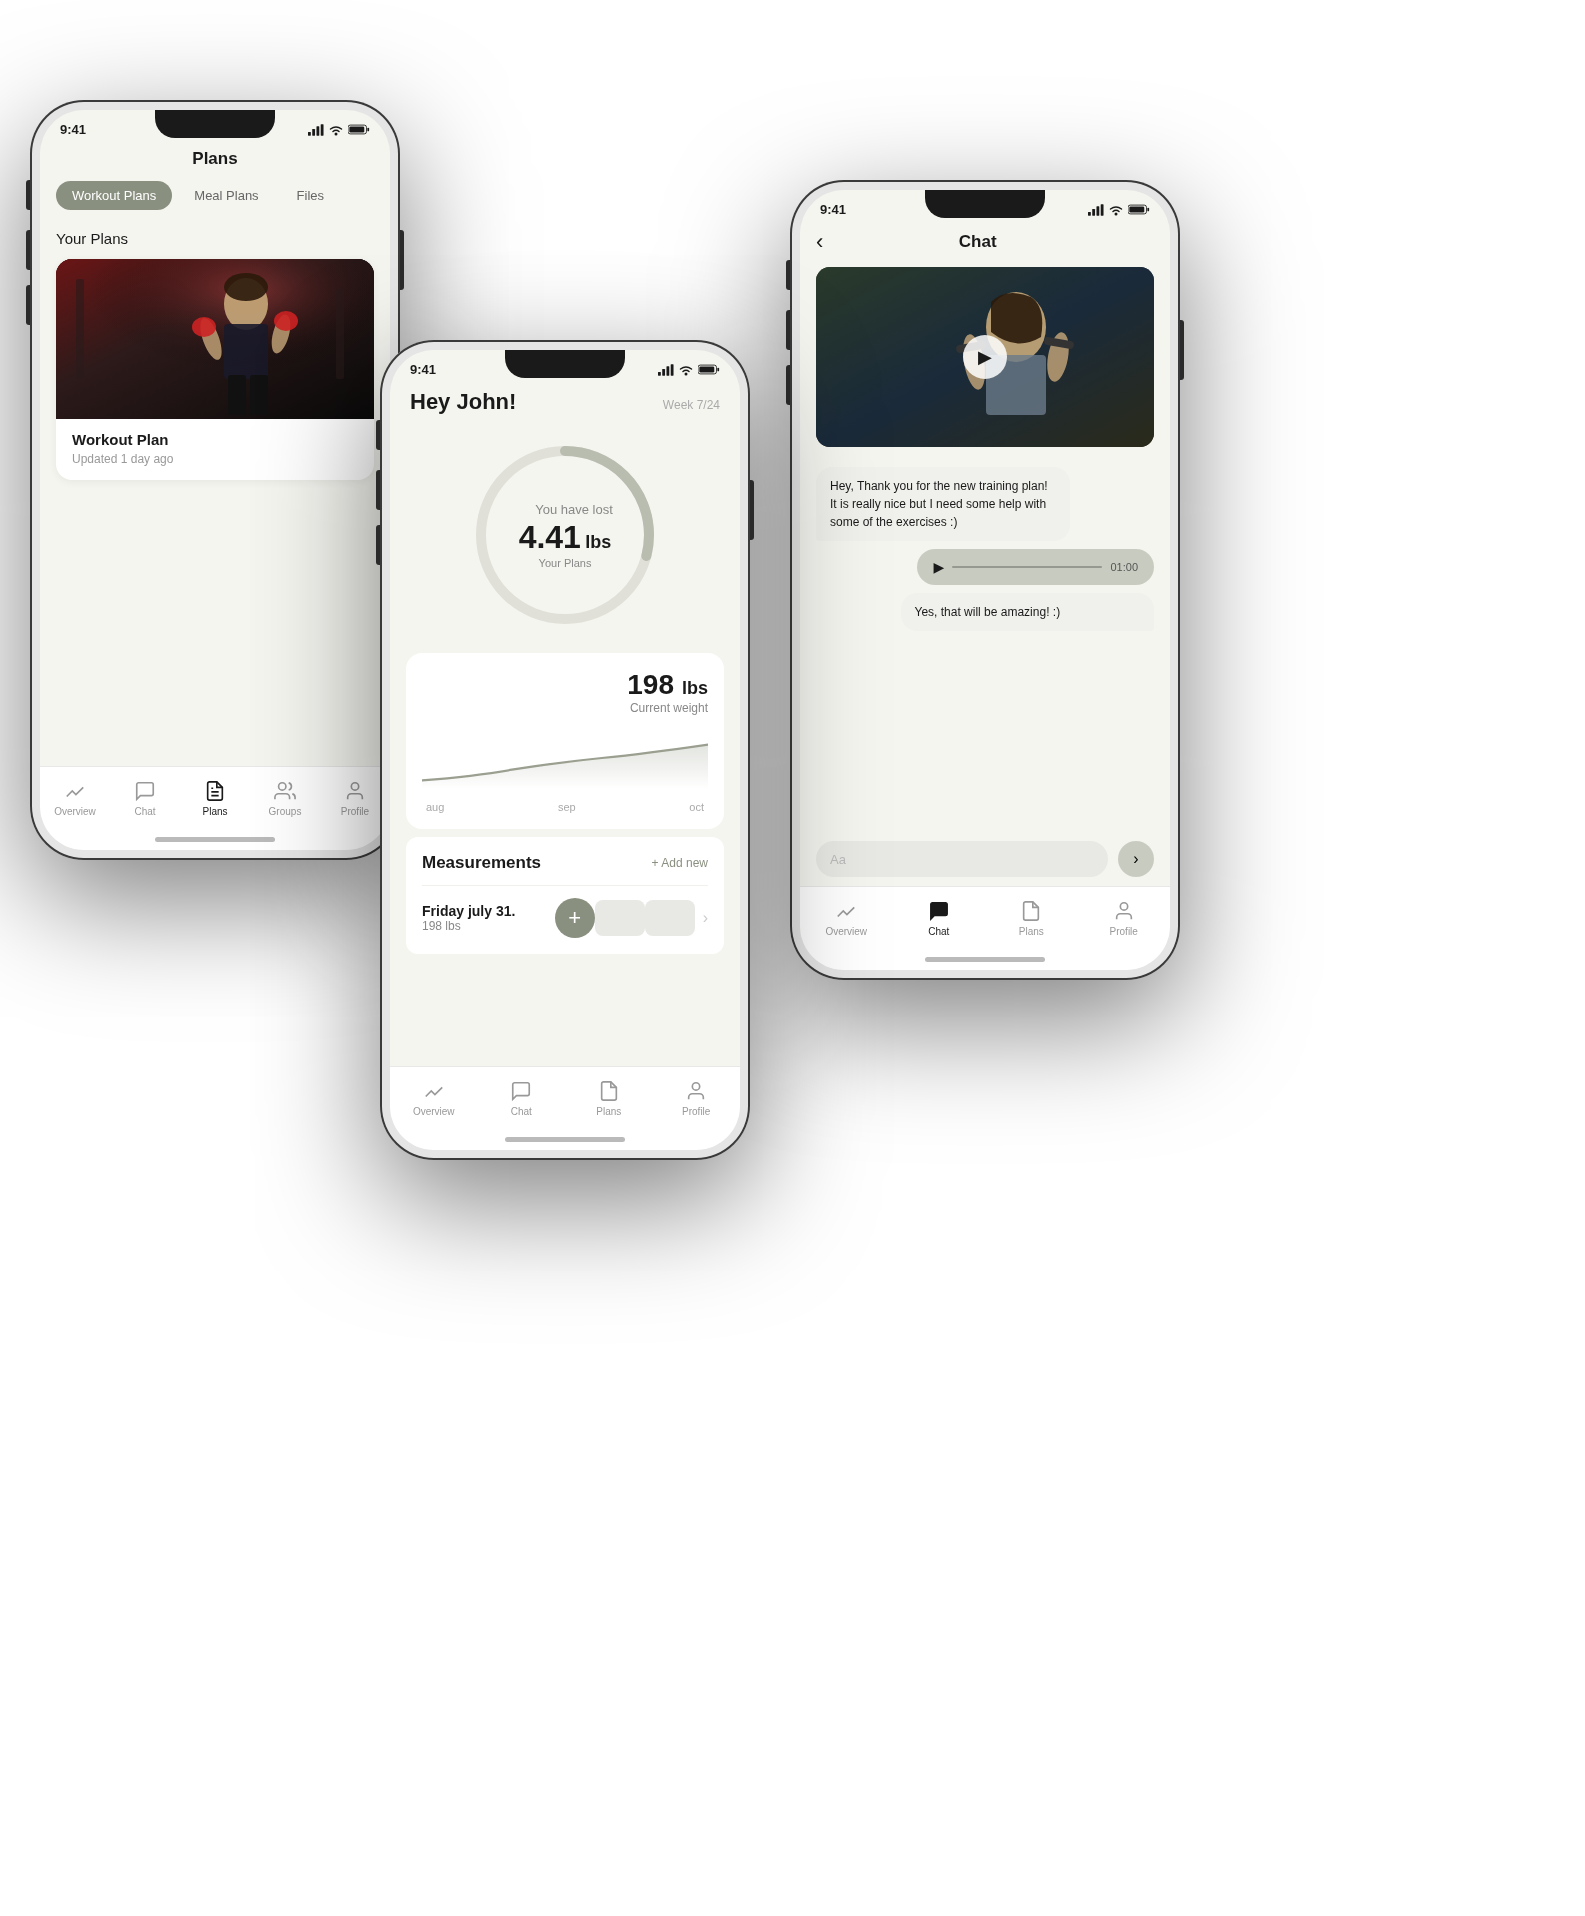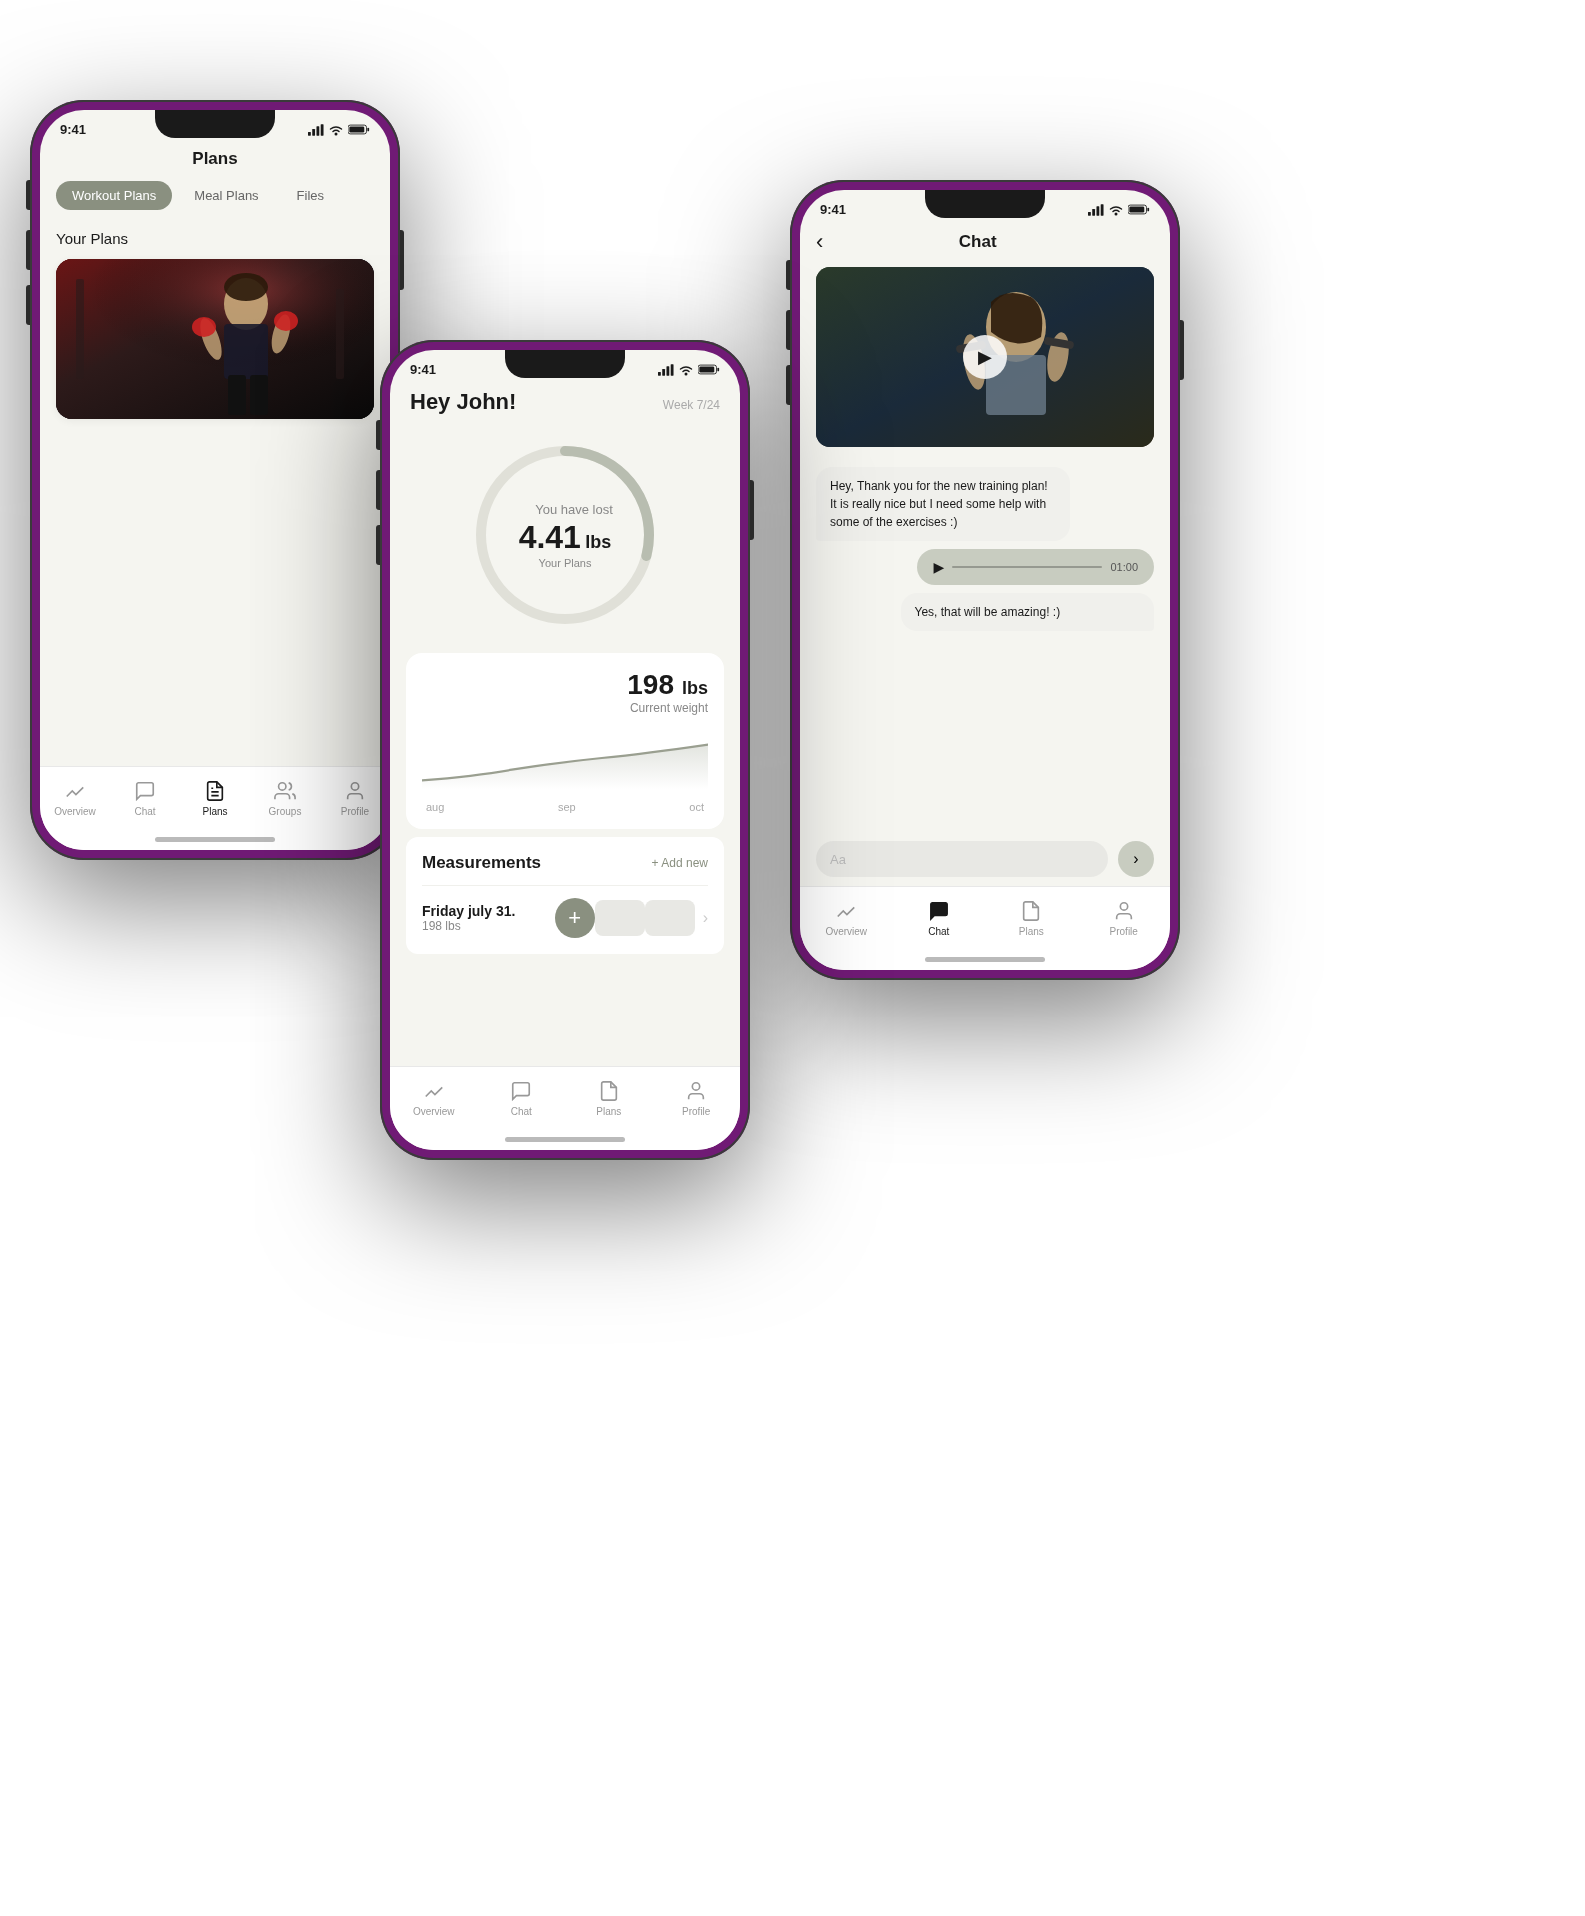--- a/index.html
+++ b/index.html
@@ -9,21 +9,21 @@
       background: #ffffff;
       font-family: -apple-system, BlinkMacSystemFont, 'SF Pro Display', 'Helvetica Neue', sans-serif;
       overflow: hidden;
       position: relative;
     }
 
     
     .phone {
       position: absolute;
       border-radius: 54px;
-      background: #701a75;
+      background: #e5e5e5;
       box-shadow: 0 40px 120px rgba(0,0,0,0.5), inset 0 0 0 2px #3a3a3a;
       text-decoration: underline;
     }
 
     .phone-screen {
       position: absolute;
       background: #f5f5f0;
       overflow: hidden;
       border-radius: 44px;
     }
@@ -627,20 +627,24 @@
             <ellipse cx="148" cy="68" rx="12" ry="10" fill="#cc2222" opacity="0.9"></ellipse>
             <ellipse cx="230" cy="62" rx="12" ry="10" fill="#cc2222" opacity="0.9"></ellipse>
 
             <rect x="172" y="116" width="18" height="40" fill="#111" rx="3"></rect>
             <rect x="194" y="116" width="18" height="40" fill="#111" rx="3"></rect>
 
             <ellipse cx="190" cy="28" rx="22" ry="14" fill="#2a1a0a" opacity="0.9"></ellipse>
           </svg>
         </div>
       </div>
+      <div class="plan-card-info">
+        <div class="plan-card-title">Workout Plan</div>
+        <div class="plan-card-subtitle">Updated 1 day ago</div>
+      </div>
     </div>
 
     <div class="nav-bar">
       <div class="nav-item">
         <div class="nav-icon">
           <svg viewBox="0 0 24 24" fill="none" stroke="#999" stroke-width="1.8">
             <polyline points="3,18 9,12 13,16 21,8"></polyline>
           </svg>
         </div>
         <span class="nav-label">Overview</span>

